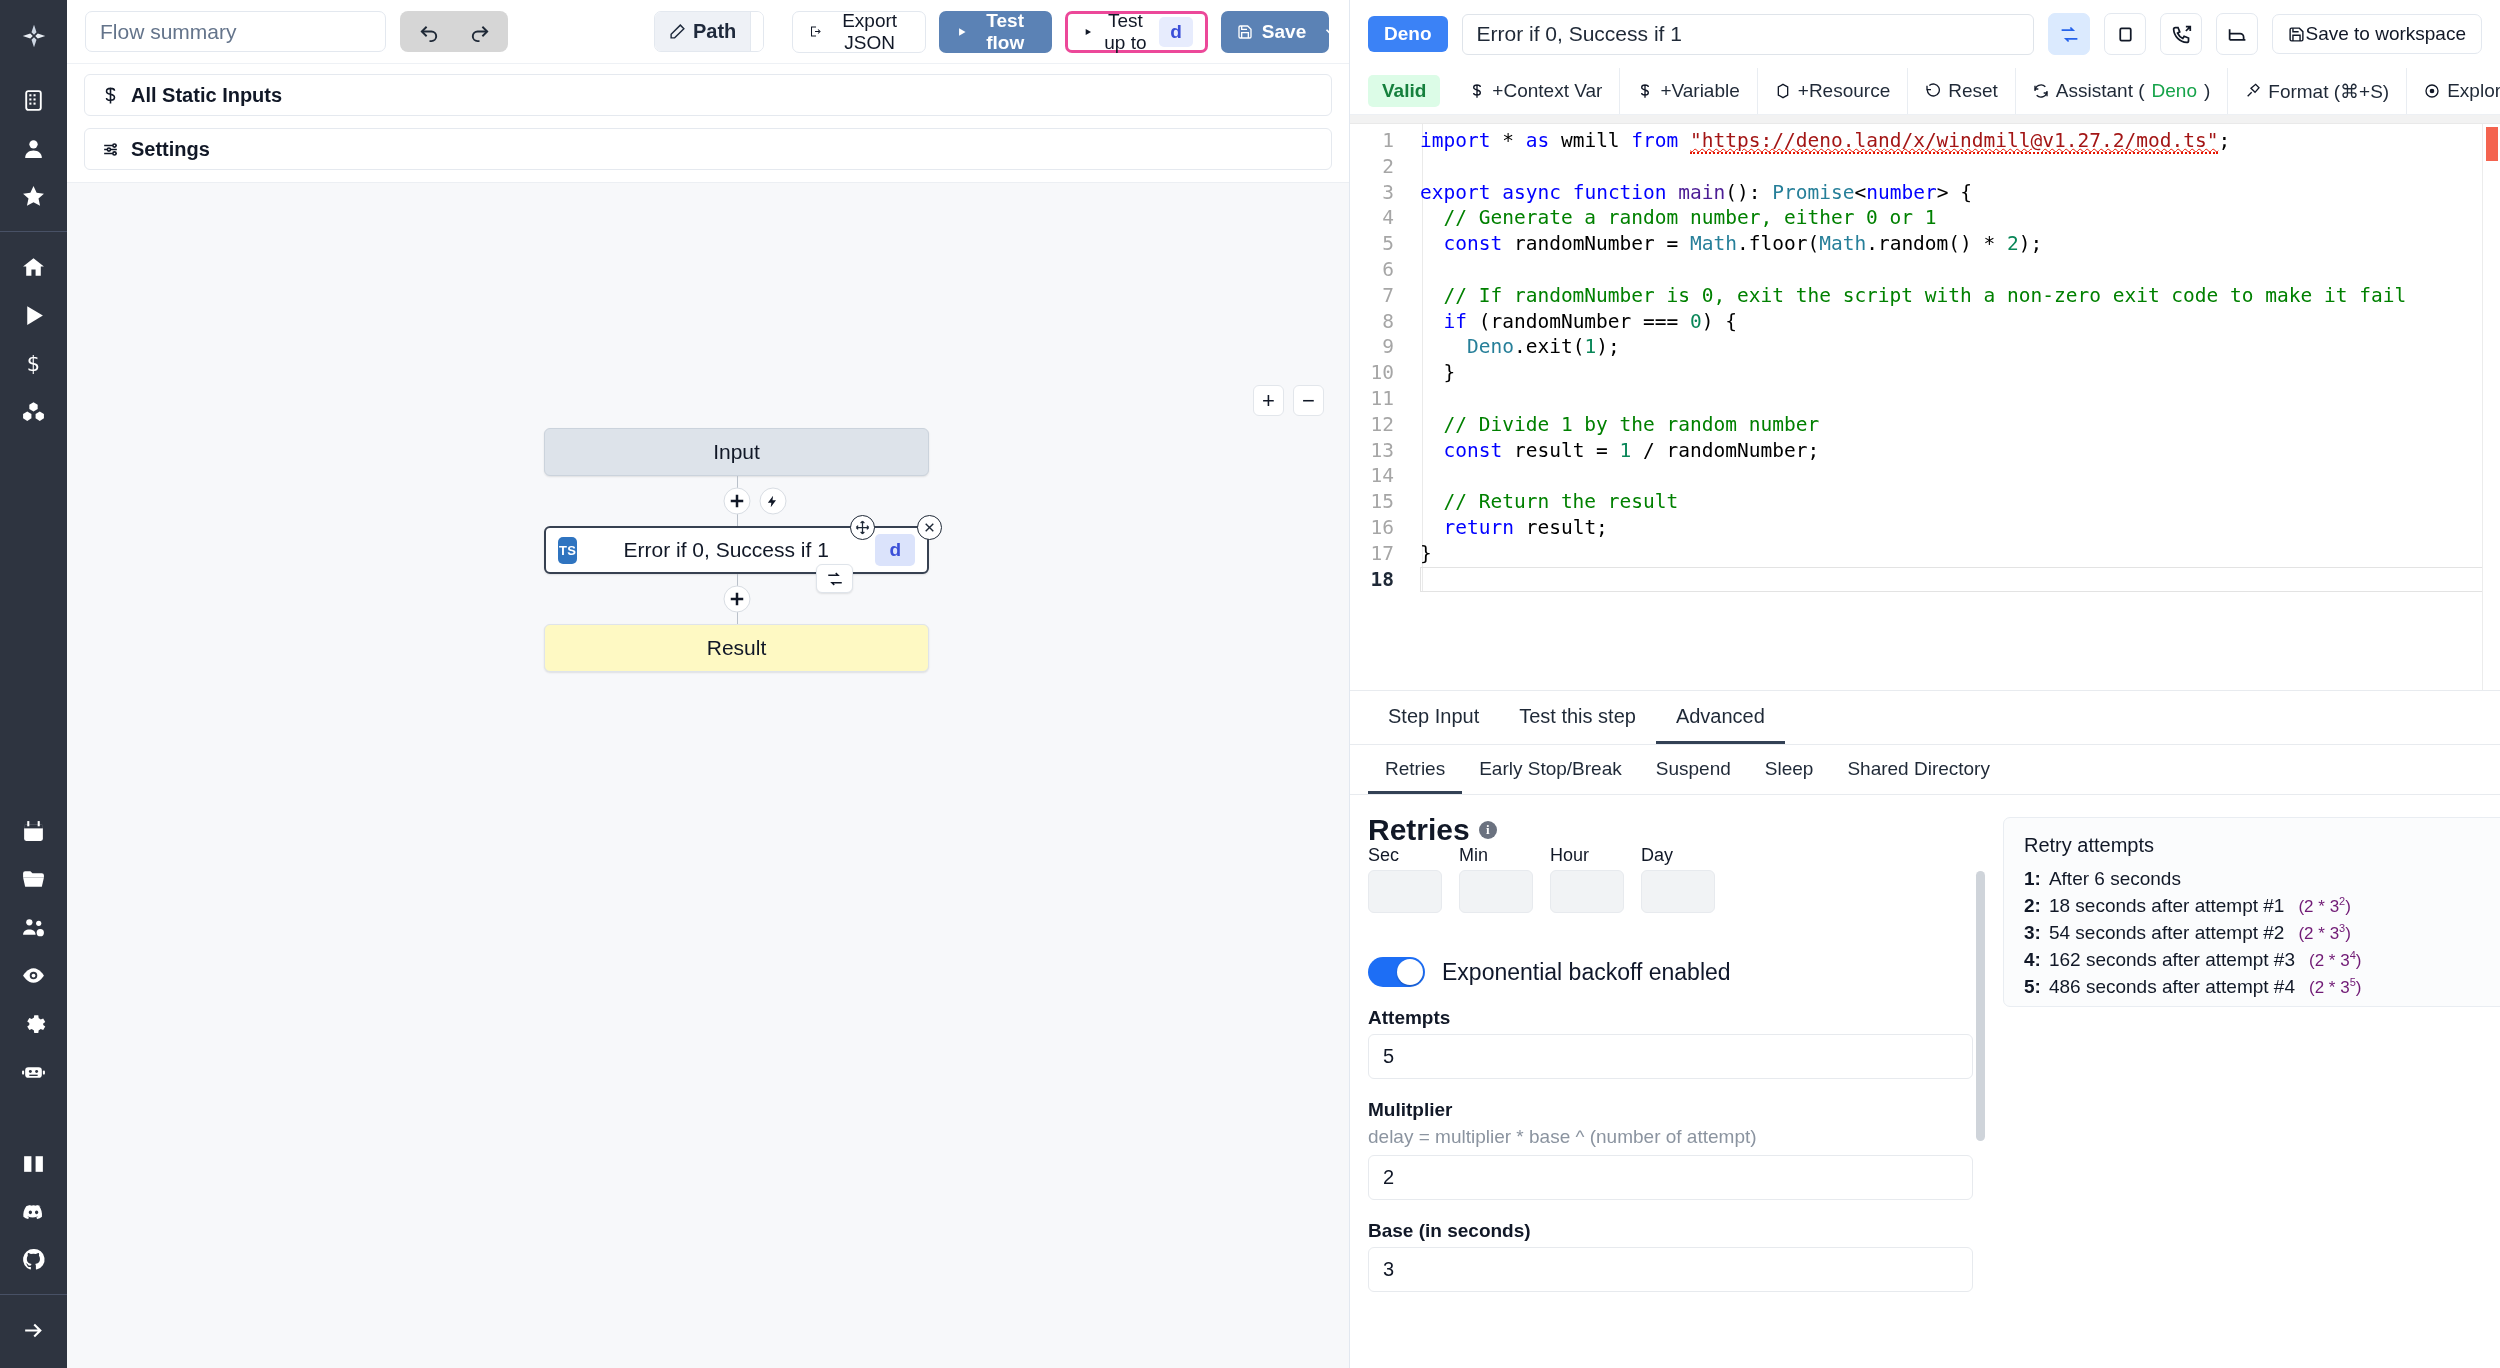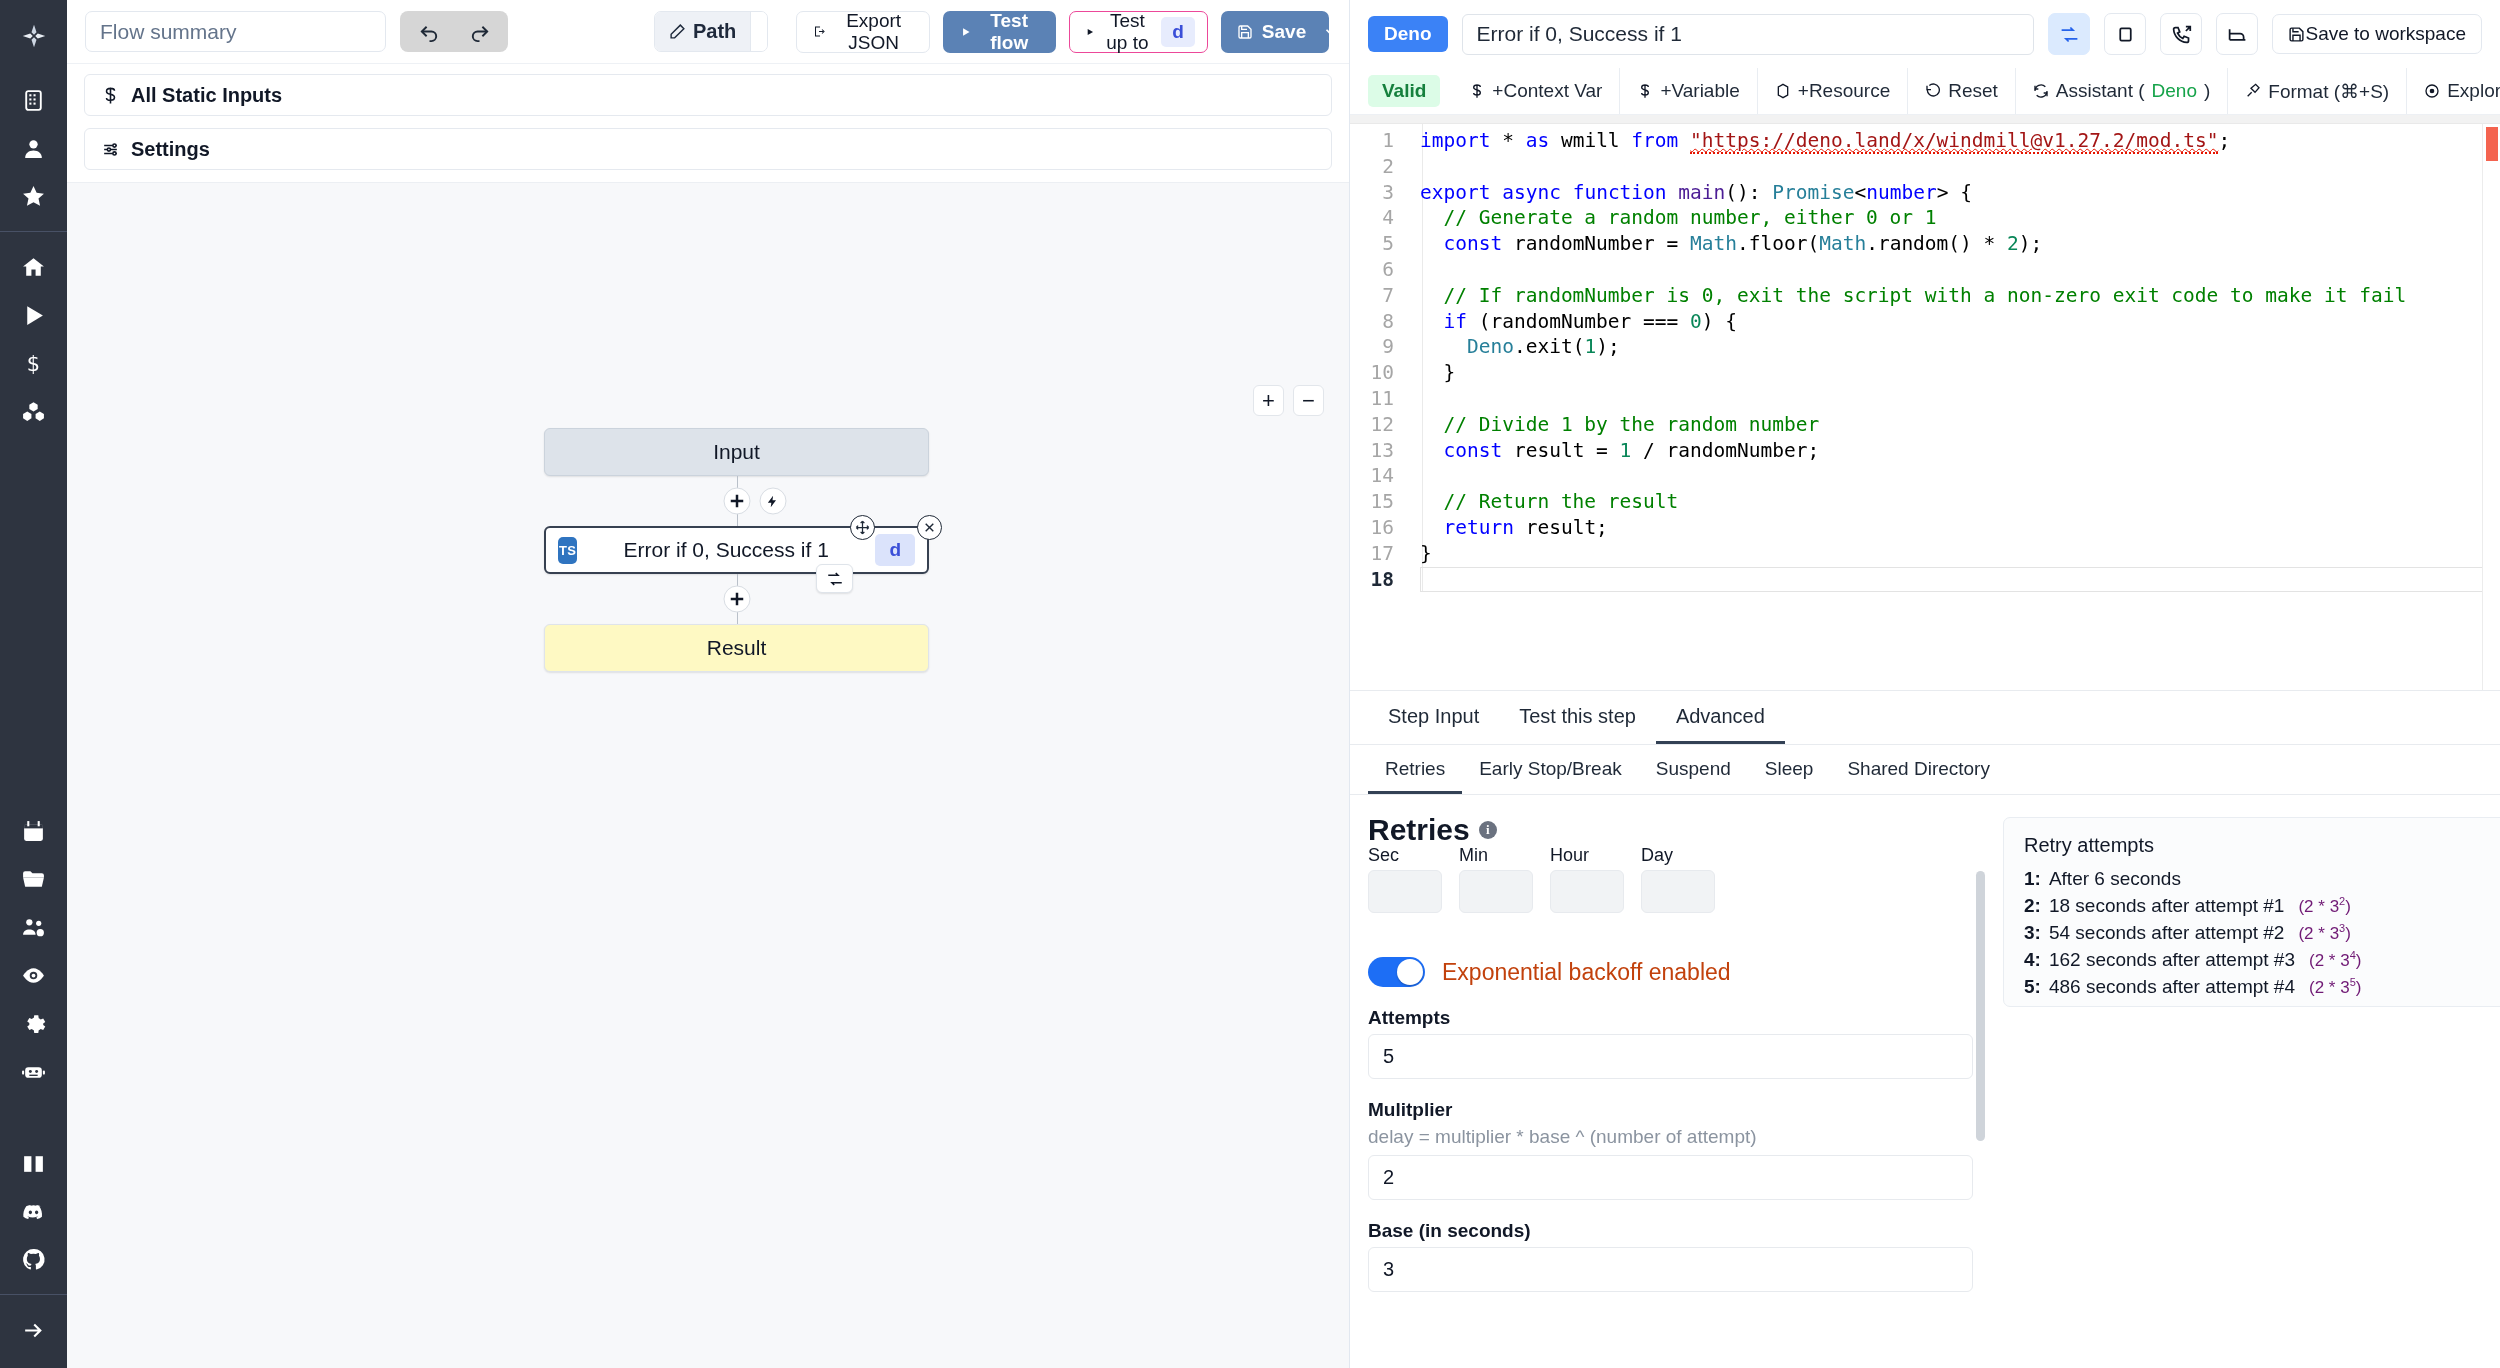--- a/index.html
+++ b/index.html
@@ -343,21 +343,21 @@
   }
   .backoff-row { display: flex; align-items: center; gap: 17px; margin-top: 44px; }
   .toggle-on {
     width: 57px; height: 30px; border-radius: 15px; background: #1d6ef5;
     position: relative; cursor: pointer; flex: 0 0 57px;
   }
   .toggle-on .knob {
     position: absolute; right: 2px; top: 2px; width: 26px; height: 26px;
     border-radius: 50%; background: #fff; box-shadow: 0 1px 2px rgba(0,0,0,.25);
   }
-  .backoff-row .lbl { font-size: 23px; color: #c2410c; }
+  .backoff-row .lbl { font-size: 23px; color: #0f172a; }
   .field { margin-top: 20px; }
   .field > label {
     display: block; font-size: 19px; font-weight: bold; color: #111827; margin-bottom: 5px;
   }
   .field .hint { display: block; font-size: 19px; color: #8b94a0; margin-bottom: 7px; font-weight: normal; }
   .field input {
     width: 100%; height: 45px; border: 1px solid #e7eaee; border-radius: 6px;
     background: #fff; outline: none; padding: 0 14px;
     font-size: 20px; color: #111827; font-family: "Liberation Sans", sans-serif;
   }
@@ -560,21 +560,21 @@
           <span>Export JSON</span>
         </button>
 
         <button style="height:42px;border:none;border-radius:7px;background:#5b82b5;display:flex;align-items:center;gap:10px;padding:0 18px;font-size:19px;color:#fff;font-weight:bold;cursor:pointer;font-family:'Liberation Sans',sans-serif;">
           <svg width="14" height="14" viewBox="0 0 24 24" fill="#fff">
               <path d="M5 3l16 9-16 9z"></path>
             </svg>
           <span>Test flow</span>
         </button>
 
-        <button style="height:42px;border:1px solid #ec4899;border-radius:7px;background:#fff;display:flex;align-items:center;gap:10px;padding:0 12px 0 16px;font-size:19px;color:#111827;cursor:pointer;font-family:'Liberation Sans',sans-serif;">
+        <button style="height:42px;border:3px solid #ec4899;border-radius:7px;background:#fff;display:flex;align-items:center;gap:10px;padding:0 12px 0 16px;font-size:19px;color:#111827;cursor:pointer;font-family:'Liberation Sans',sans-serif;">
           <svg width="14" height="14" viewBox="0 0 24 24" fill="#111827">
               <path d="M5 3l16 9-16 9z"></path>
             </svg>
           <span>Test up to</span>
           <span style="background:#e7ecfd;color:#3b4fd8;font-weight:bold;padding:4px 11px;border-radius:5px;">d</span>
         </button>
 
         <div style="display:flex;height:42px;border-radius:7px;overflow:hidden;background:#5b82b5;">
           <button style="border:none;background:transparent;display:flex;align-items:center;gap:9px;padding:0 16px;font-size:19px;color:#fff;font-weight:bold;cursor:pointer;font-family:'Liberation Sans',sans-serif;">
             <svg width="16" height="16" viewBox="0 0 24 24" fill="none" stroke="#fff" stroke-width="2">

